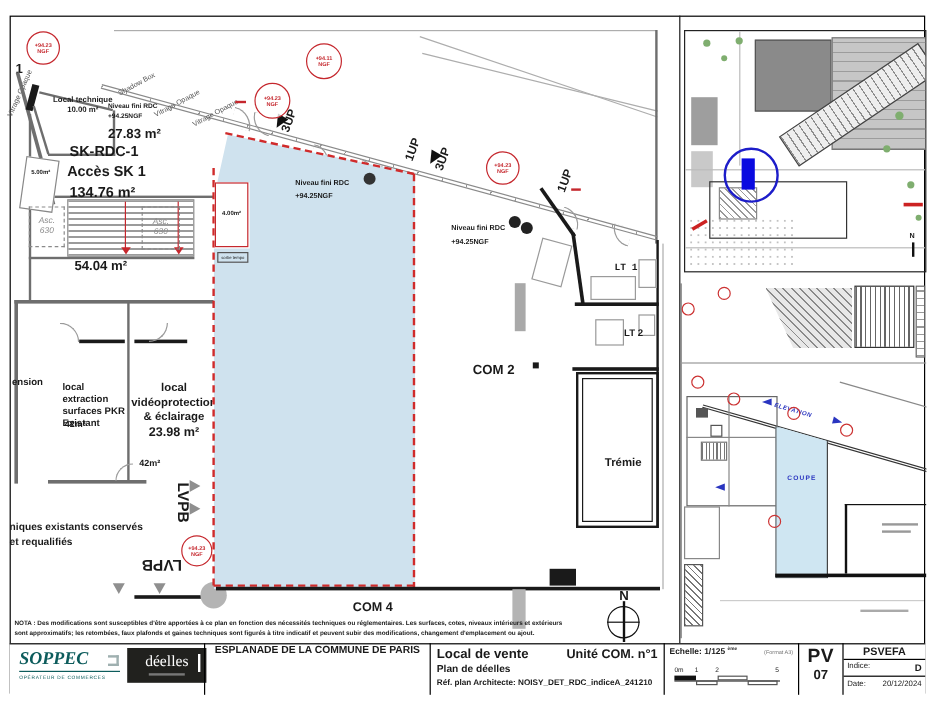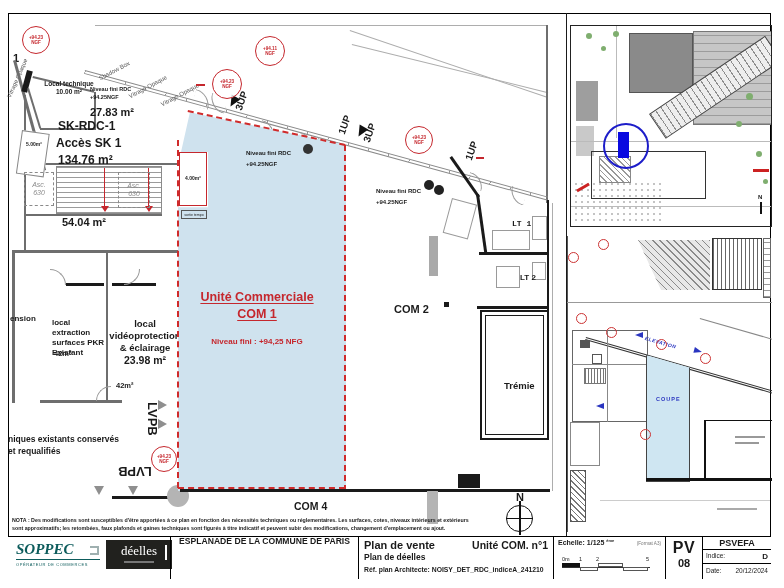--- a/index.html
+++ b/index.html
@@ -173,25 +173,20 @@
 
   <div class="a" style="left:179px;top:152px;width:28px;height:54px;border:1px solid #c5272d;background:#fff;box-sizing:border-box;">
     <div class="b" style="font-size:5px;text-align:center;margin-top:22px;">4.00m²</div>
     </div>
   <div class="a" style="left:181px;top:210px;width:26px;height:9px;border:1px solid #555;box-sizing:border-box;font-size:3.5px;text-align:center;line-height:8px;">sortie tempo</div>
 
   <div class="lbl b" style="left:246px;top:148px;font-size:6px;line-height:1.8;">
     <span>Niveau fini RDC</span><br><span>+94.25NGF</span></div>
   <div class="a" style="left:303px;top:144px;width:10px;height:10px;border-radius:50%;background:#333;"></div>
 
-  <div class="a" style="left:190px;top:290px;width:134px;text-align:center;">
-    <div class="b red u" style="font-size:12.5px;">Unité Commerciale</div>
-    <div class="b red u" style="font-size:12.5px;margin-top:3px;">COM 1</div>
-    <div class="b red" style="font-size:8px;margin-top:16px;">Niveau fini : +94,25 NFG</div>
-  </div>
 
   <div class="lbl b" style="left:376px;top:186px;font-size:6px;line-height:1.8;">
     <span>Niveau fini RDC</span><br><span>+94.25NGF</span></div>
   <div class="a" style="left:424px;top:180px;width:10px;height:10px;border-radius:50%;background:#222;"></div>
   <div class="a" style="left:434px;top:185px;width:10px;height:10px;border-radius:50%;background:#222;"></div>
   <div class="lnL" style="left:429px;top:236px;width:9px;height:40px;background:#a9a9a9;"></div>
   <div class="lnK" style="left:444px;top:302px;width:5px;height:5px;"></div>
   <div class="lbl b" style="left:394px;top:303px;font-size:11px;">COM 2</div>
 
   <div class="lnK rot" style="left:452px;top:156px;width:49px;height:3px;transform:rotate(55deg);"></div>
@@ -309,21 +304,21 @@
     <div class="a" style="right:5px;top:5px;width:2px;height:15px;background:#fff;"></div>
     <div style="width:30px;height:2px;background:#777;margin:2px auto 0;"></div>
   </div>
 
   <div class="cell" style="left:170px;top:536px;width:188px;height:42.5px;display:flex;justify-content:space-evenly;text-align:center;">
     <div class="b" style="font-size:8.6px;">ESPLANADE DE LA COMMUNE DE PARIS</div>
   </div>
 
   <div class="cell" style="left:358px;top:536px;width:195px;height:42.5px;padding:3px 5px;">
     <div style="display:flex;justify-content:space-between;align-items:baseline;">
-      <span class="b" style="font-size:11px;">Plan de vente</span>
+      <span class="b" style="font-size:11px;">Local de vente</span>
       <span class="b" style="font-size:10.5px;">Unité COM. n°1</span>
     </div>
     <div class="b" style="font-size:8.5px;margin-top:1px;">Plan de déelles</div>
     <div class="b" style="font-size:6.8px;margin-top:3.5px;">Réf. plan Architecte:  NOISY_DET_RDC_indiceA_241210</div>
   </div>
 
   <div class="cell" style="left:553px;top:536px;width:112px;height:42.5px;padding:2px 4px;">
     <div style="display:flex;justify-content:space-between;align-items:baseline;">
       <span class="b" style="font-size:7px;"><span>Echelle: 1/125</span>
         <sup style="font-size:4px;">ème</sup></span>
@@ -337,21 +332,21 @@
       <div class="a" style="left:0;top:11px;width:88px;height:1px;background:#333;"></div>
       <div class="a" style="left:0;top:7px;width:18px;height:4px;background:#111;"></div>
       <div class="a" style="left:18px;top:11px;width:18px;height:4px;border:1px solid #555;box-sizing:border-box;"></div>
       <div class="a" style="left:36px;top:7px;width:25px;height:4px;border:1px solid #555;box-sizing:border-box;"></div>
       <div class="a" style="left:61px;top:11px;width:25px;height:4px;border:1px solid #555;box-sizing:border-box;"></div>
     </div>
   </div>
 
   <div class="cell" style="left:665px;top:536px;width:37px;height:42.5px;text-align:center;">
     <div class="b" style="font-size:16px;margin-top:3px;letter-spacing:0.5px;">PV</div>
-    <div class="b" style="font-size:11px;margin-top:0px;">08</div>
+    <div class="b" style="font-size:11px;margin-top:0px;">07</div>
   </div>
 
   <div class="cell" style="left:702px;top:536px;width:69px;height:42.5px;">
     <div class="b" style="font-size:9px;text-align:center;border-bottom:1px solid #000;padding:1.5px 0;">PSVEFA</div>
     <div style="display:flex;justify-content:space-between;border-bottom:1px solid #000;padding:2px 3px;">
       <span style="font-size:6.5px;">Indice:</span>
       <span class="b" style="font-size:8px;">D</span>
     </div>
     <div style="display:flex;justify-content:space-between;padding:2.5px 3px;">
       <span style="font-size:6.5px;">Date:</span>

